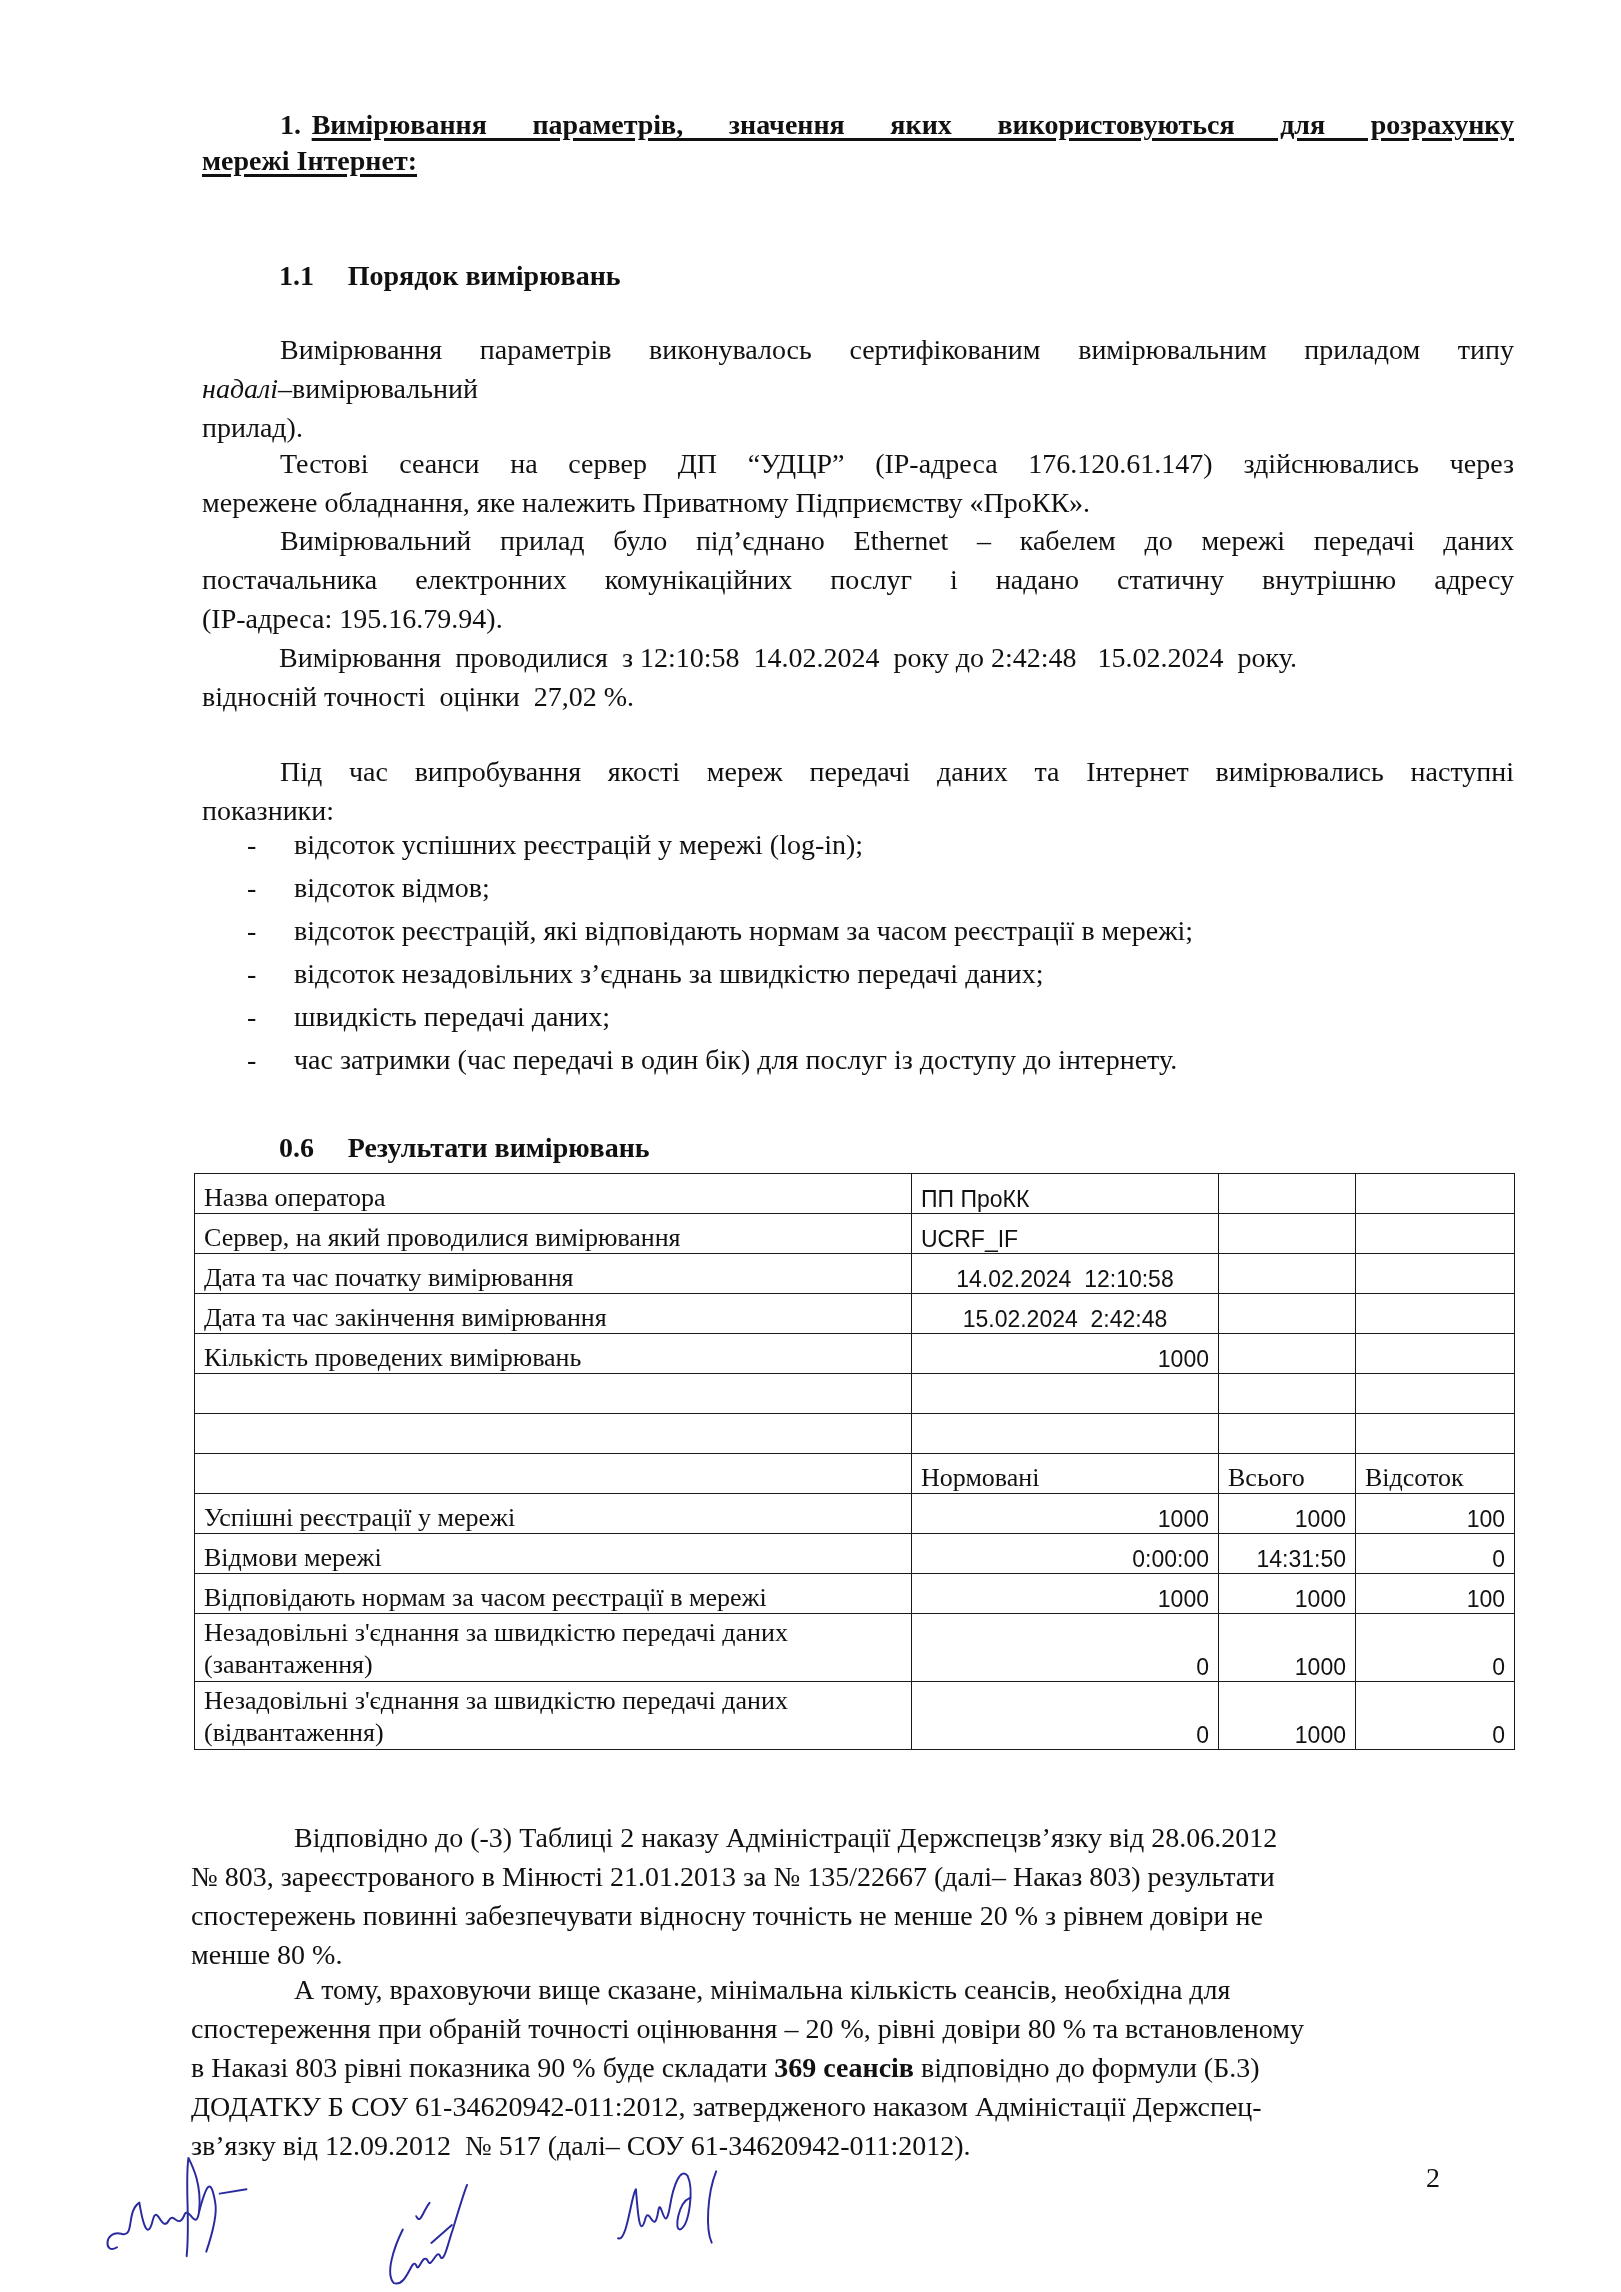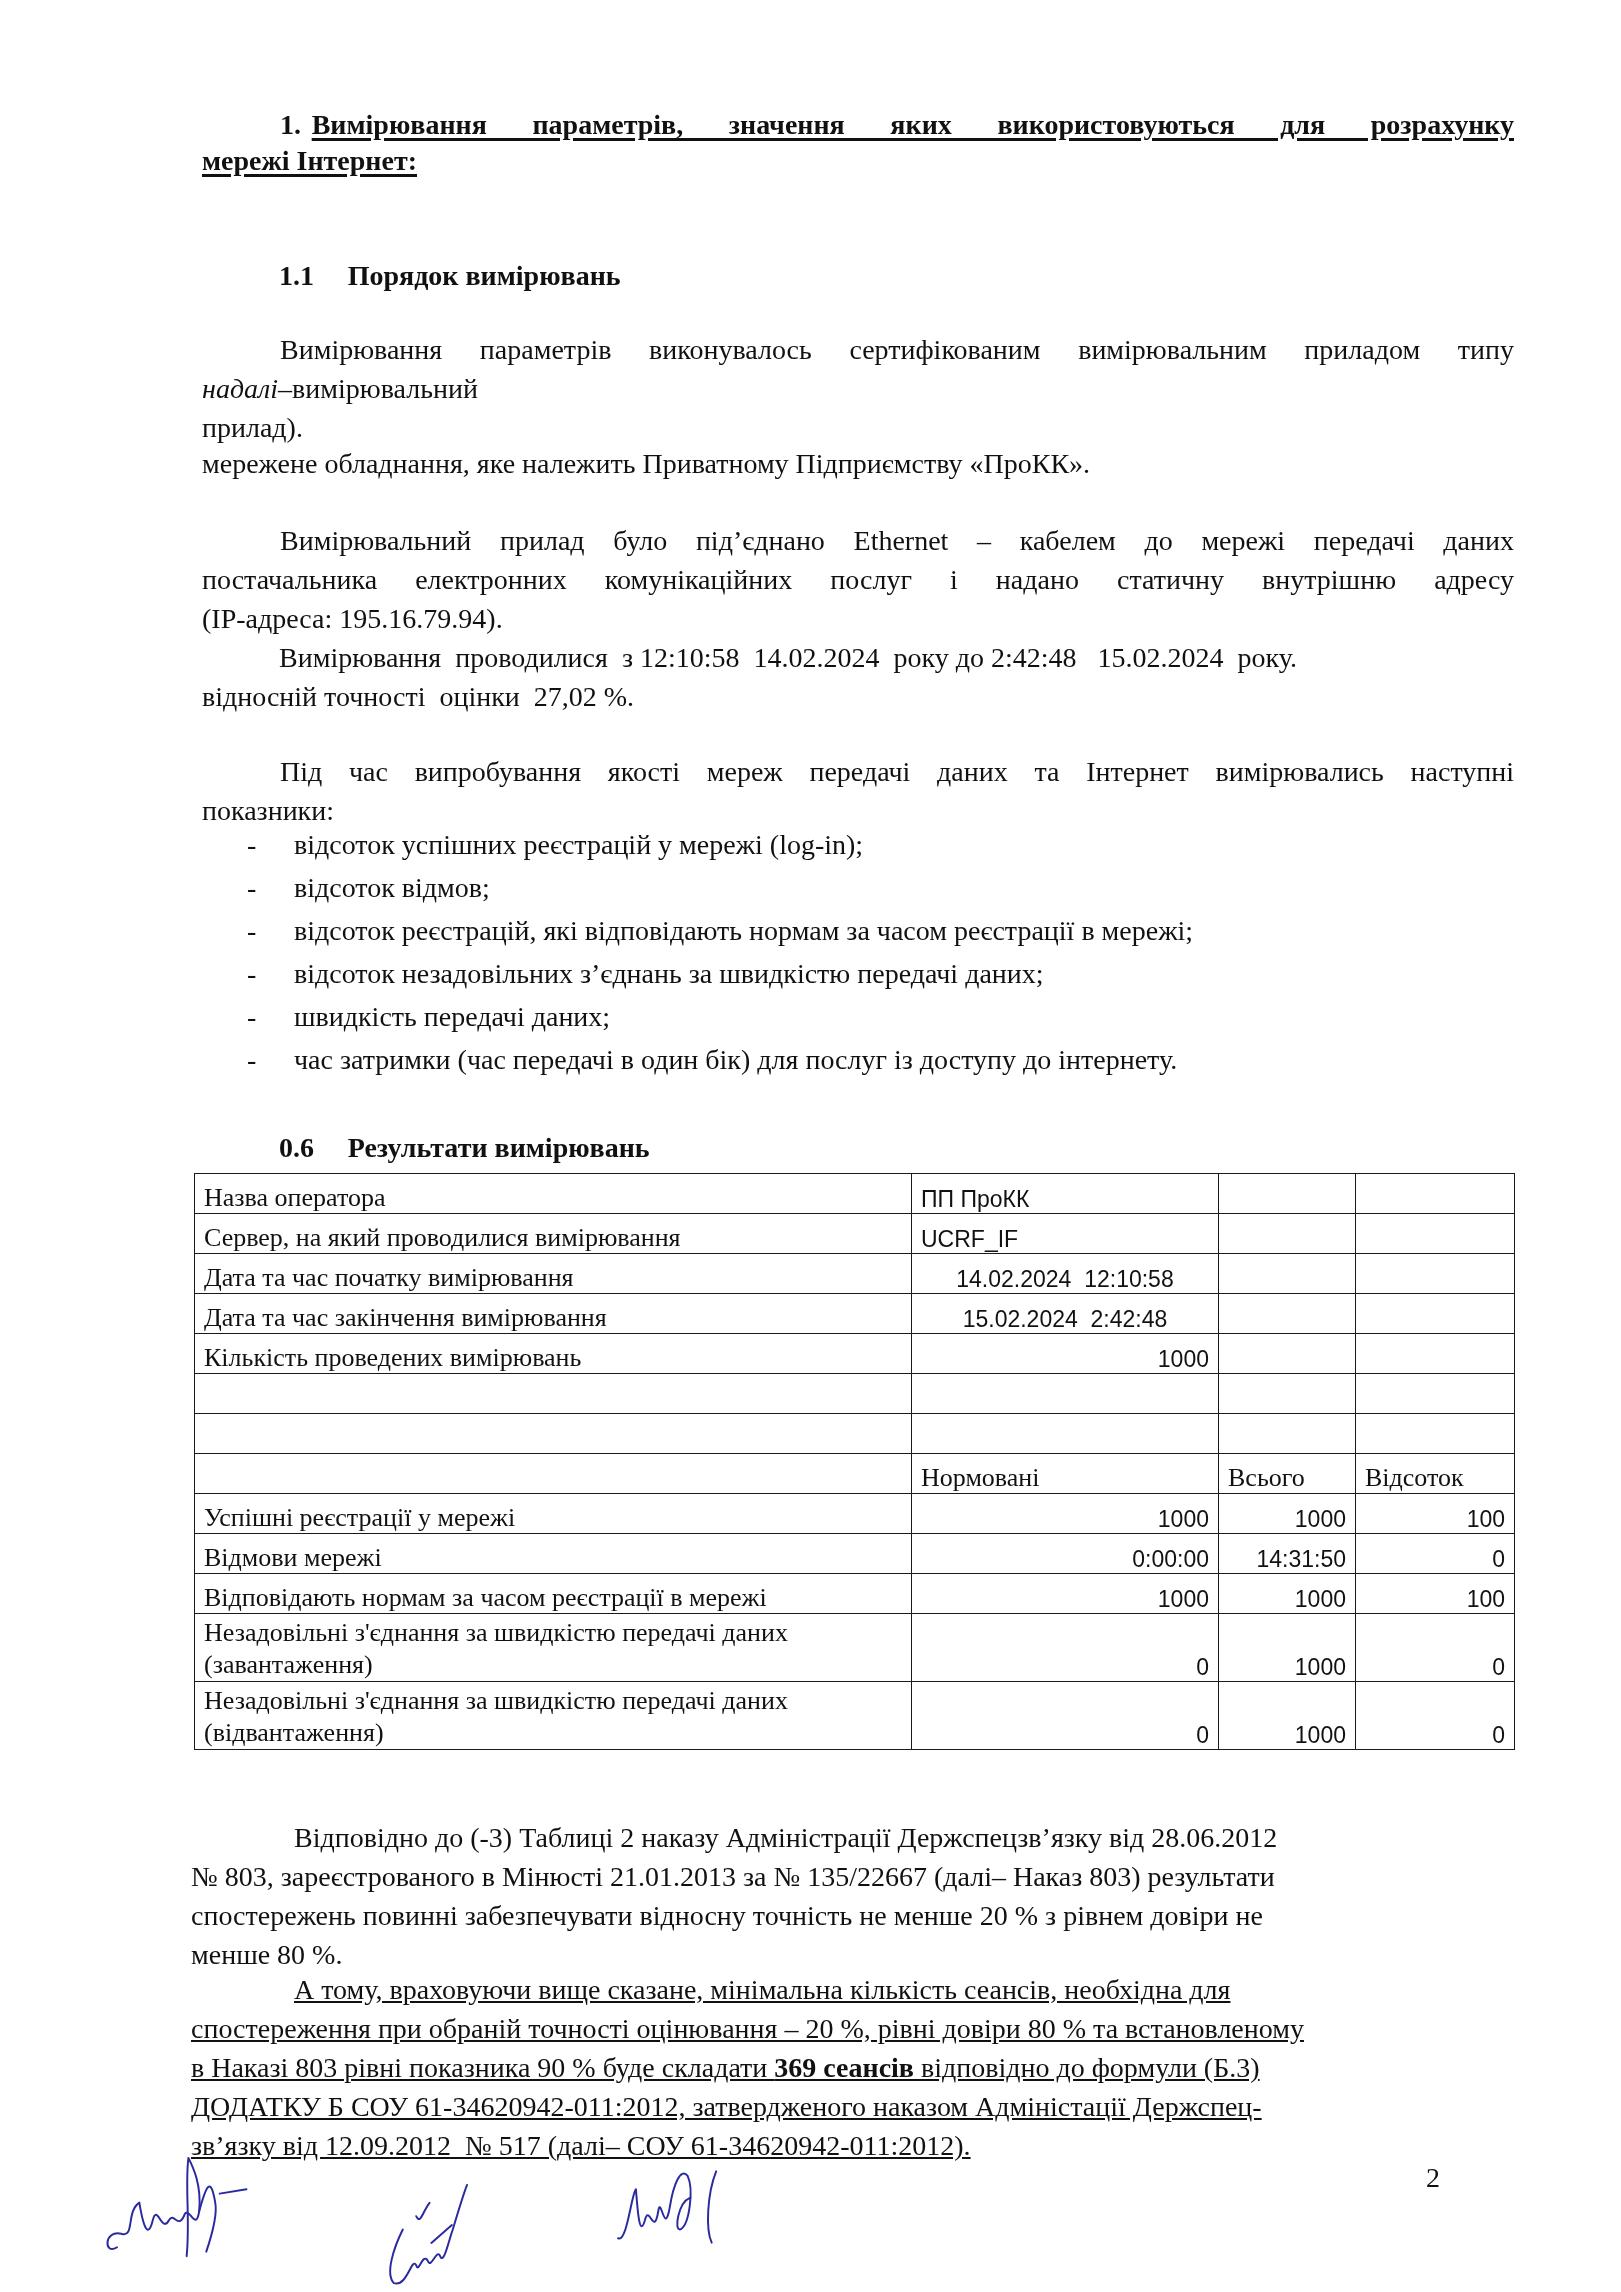--- a/index.html
+++ b/index.html
@@ -55,20 +55,21 @@
 
   <div class="abs txt" style="left:202px; top:330px; width:1312px;">
     <div class="just" style="padding-left:78px;">Вимірювання параметрів виконувалось сертифікованим вимірювальним приладом типу</div>
     <div class="just" style="white-space:pre; display:flex; justify-content:space-between;">
       <span style="flex:1; white-space:nowrap; text-align:left;"><i>надалі</i><span>–вимірювальний</span></span>
     </div>
     <div>прилад).</div>
   </div>
 
   <div class="abs txt" style="left:202px; top:444px; width:1312px;">
+    <div class="just" style="padding-left:78px;">Тестові сеанси на сервер ДП “УДЦР” (IP-адреса 176.120.61.147) здійснювались через</div>
     <div>мережене обладнання, яке належить Приватному Підприємству «ПроКК».</div>
   </div>
 
   <div class="abs txt" style="left:202px; top:521px; width:1312px;">
     <div class="just" style="padding-left:78px;">Вимірювальний прилад було під’єднано Ethernet – кабелем до мережі передачі даних</div>
     <div class="just">постачальника електронних комунікаційних послуг  і  надано  статичну  внутрішню  адресу</div>
     <div>(IP-адреса: 195.16.79.94).</div>
   </div>
 
   <div class="abs txt" style="left:279px; top:638px; white-space:pre;">Вимірювання  проводилися  з 12:10:58  14.02.2024  року до 2:42:48   15.02.2024  року.</div>
@@ -210,21 +211,21 @@
   </tbody>
     </table>
 
   <div class="abs txt" style="left:191px; top:1818px; line-height:39px;">
     <div style="padding-left:103px; white-space:pre;">Відповідно до (-3) Таблиці 2 наказу Адміністрації Держспецзв’язку від 28.06.2012</div>
     <div style="white-space:pre;">№ 803, зареєстрованого в Мінюсті 21.01.2013 за № 135/22667 (далі– Наказ 803) результати</div>
     <div style="white-space:pre;">спостережень повинні забезпечувати відносну точність не менше 20 % з рівнем довіри не</div>
     <div style="white-space:pre;">менше 80 %.</div>
   </div>
 
-  <div class="abs txt" style="left:191px; top:1970px; line-height:39px;text-decoration:underline;">
+  <div class="abs txt" style="left:191px; top:1970px; line-height:39px;">
     <div style="padding-left:103px; white-space:pre;">А тому, враховуючи вище сказане, мінімальна кількість сеансів, необхідна для</div>
     <div style="white-space:pre;">спостереження при обраній точності оцінювання – 20 %, рівні довіри 80 % та встановленому</div>
     <div style="white-space:pre;"><span>в Наказі 803 рівні показника 90 % буде складати </span><b>369 сеансів</b><span> відповідно до формули (Б.3)</span></div>
     <div style="white-space:pre;">ДОДАТКУ Б СОУ 61-34620942-011:2012, затвердженого наказом Адміністації Держспец-</div>
     <div style="white-space:pre;">зв’язку від 12.09.2012  № 517 (далі– СОУ 61-34620942-011:2012).</div>
   </div>
 
   <div class="abs txt" style="left:1426px; top:2158px;">2</div>
 
   <svg class="sig" style="left:99px; top:2149px;" width="161" height="125" viewBox="0 0 180 140">

